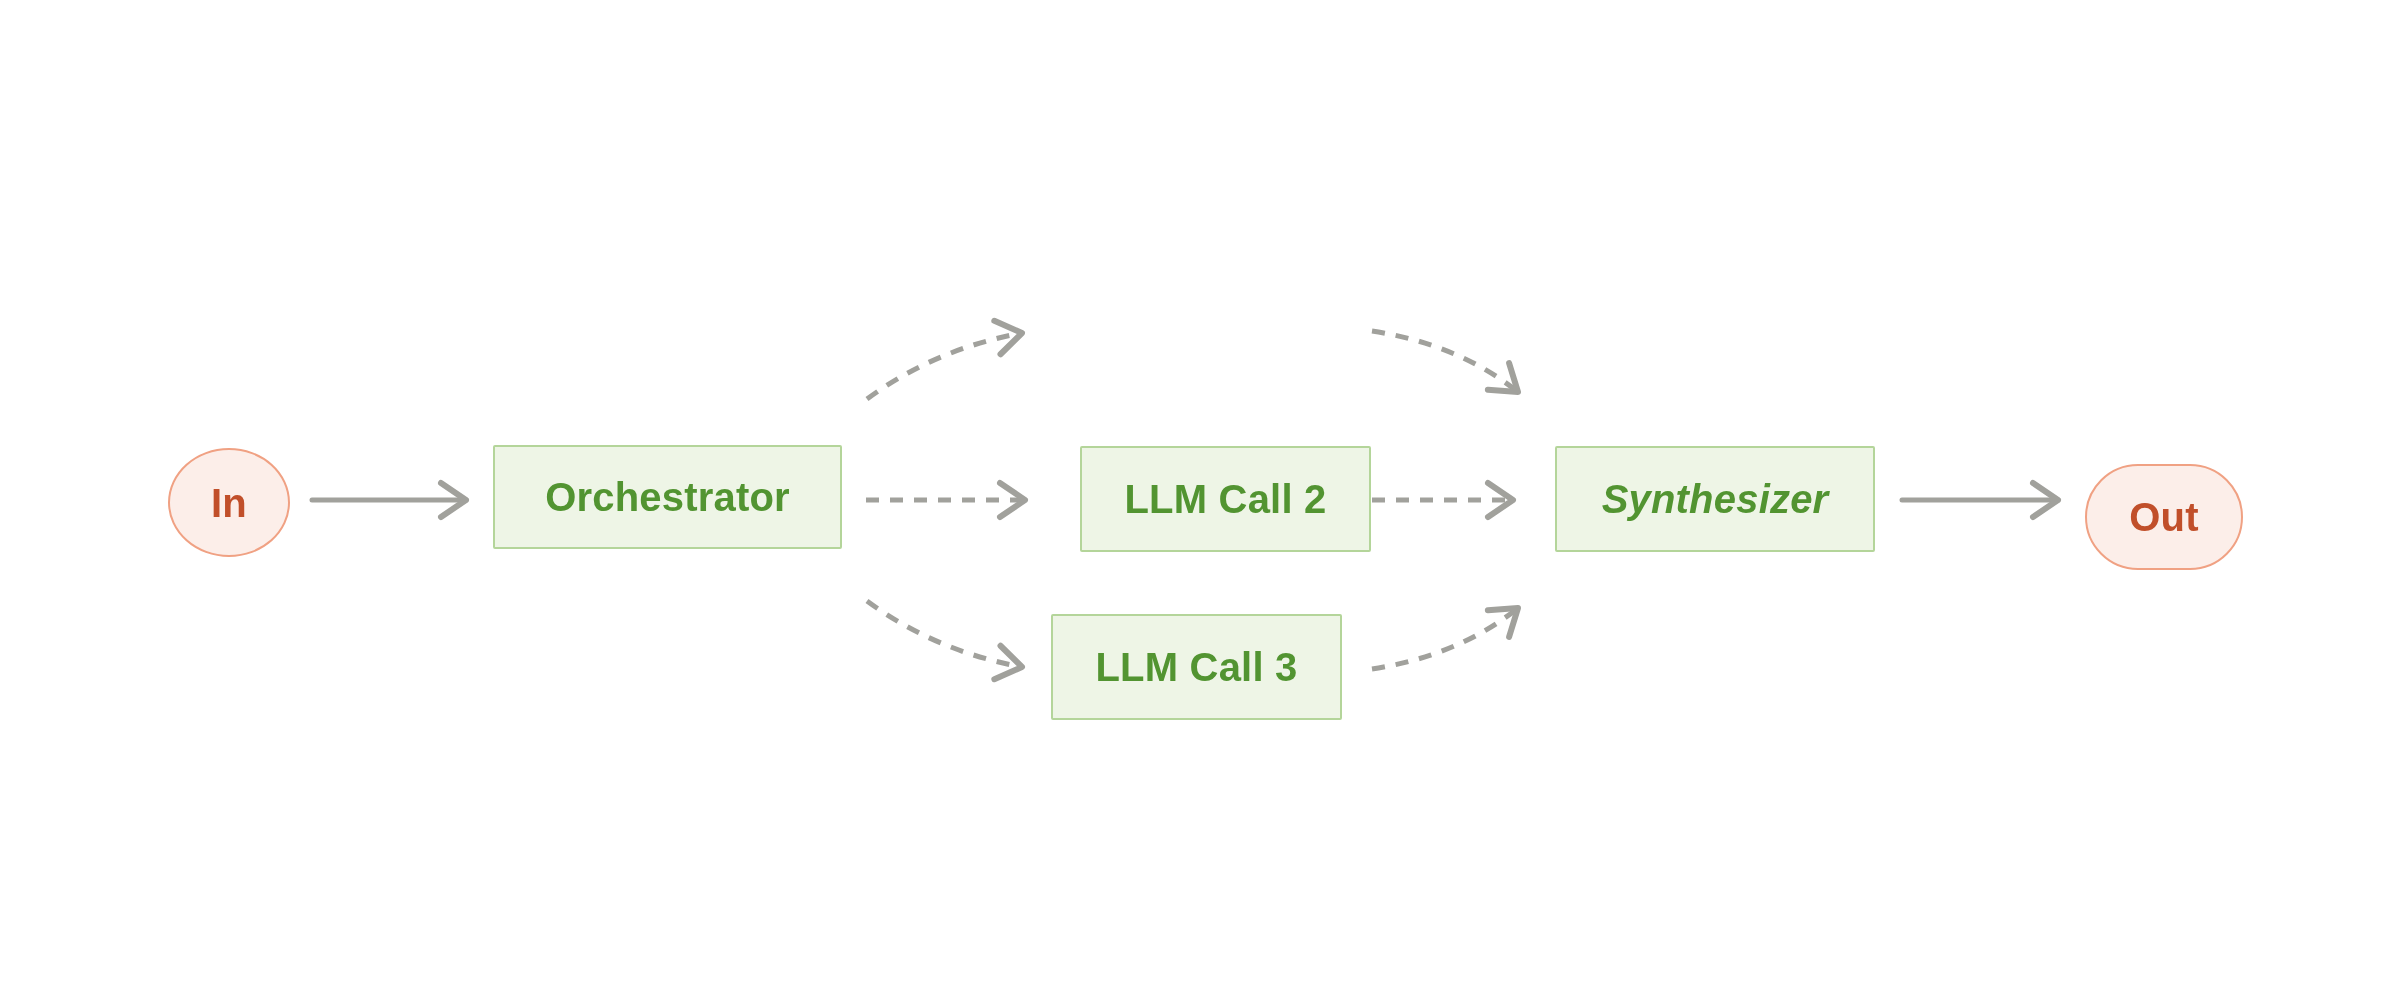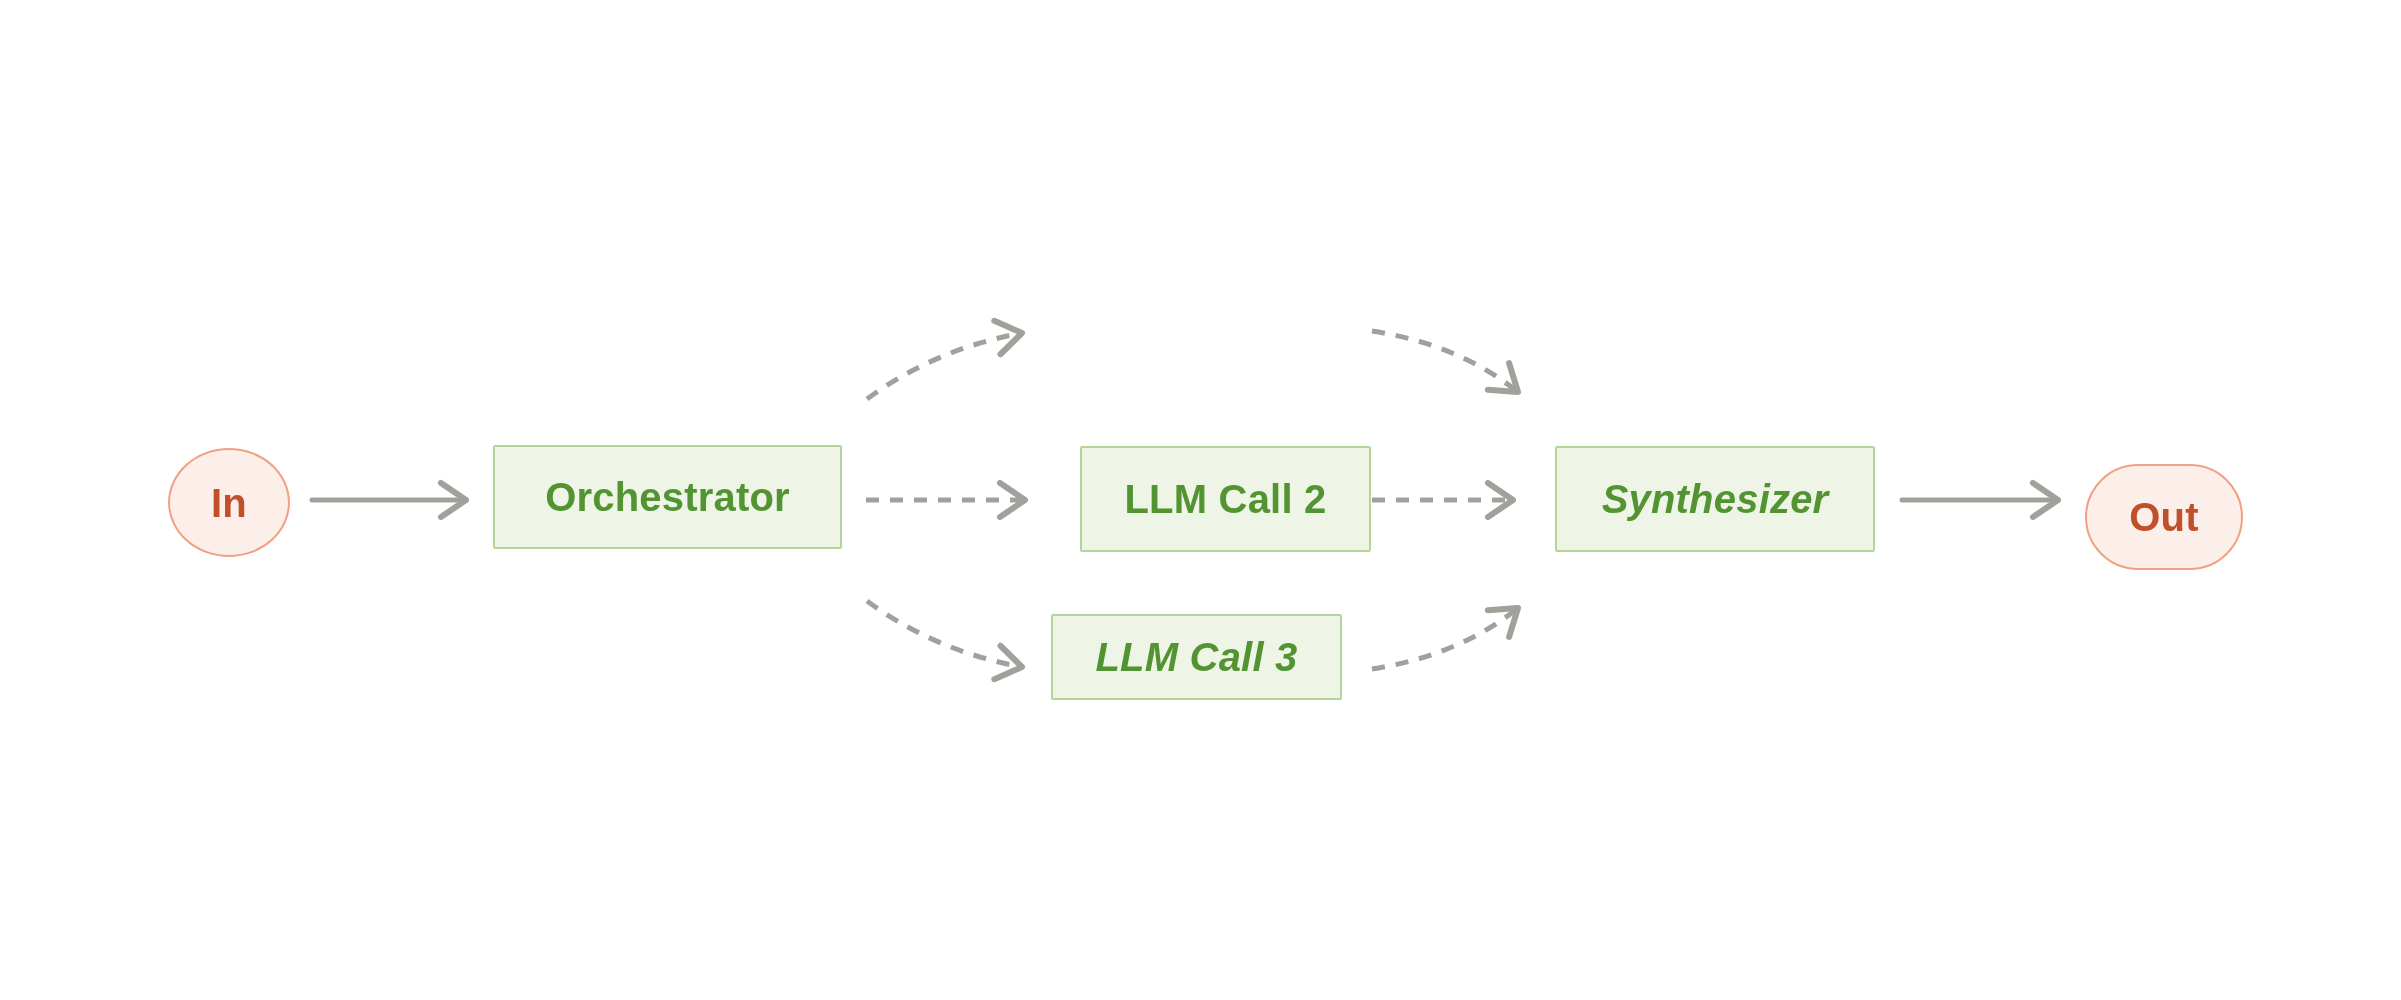--- a/index.html
+++ b/index.html
@@ -40,21 +40,21 @@
   }
   .node.terminal{
     background:var(--accent-fill);
     border:2px solid var(--accent-border);
     color:var(--accent-text);
   }
   #node-in{left:168px;top:448px;width:122px;height:109px;border-radius:50%;}
   #node-orchestrator{left:493px;top:445px;width:349px;height:104px;}
   #node-llm-call-1{left:1051px;top:279px;width:291px;height:106px;}
   #node-llm-call-2{left:1051px;top:446px;width:291px;height:106px;margin-left:29px;}
-  #node-llm-call-3{left:1051px;top:614px;width:291px;height:86px;font-style:italic;}
+  #node-llm-call-3{left:1051px;top:614px;width:291px;height:106px;}
   #node-synthesizer{left:1555px;top:446px;width:320px;height:106px;font-style:italic;}
   #node-out{left:2085px;top:464px;width:158px;height:106px;border-radius:53px;}
 </style>
 </head>
 <body>
 
 <div class="diagram">
 
   <svg class="edges" viewBox="0 0 2401 1000" xmlns="http://www.w3.org/2000/svg">
     <defs>

